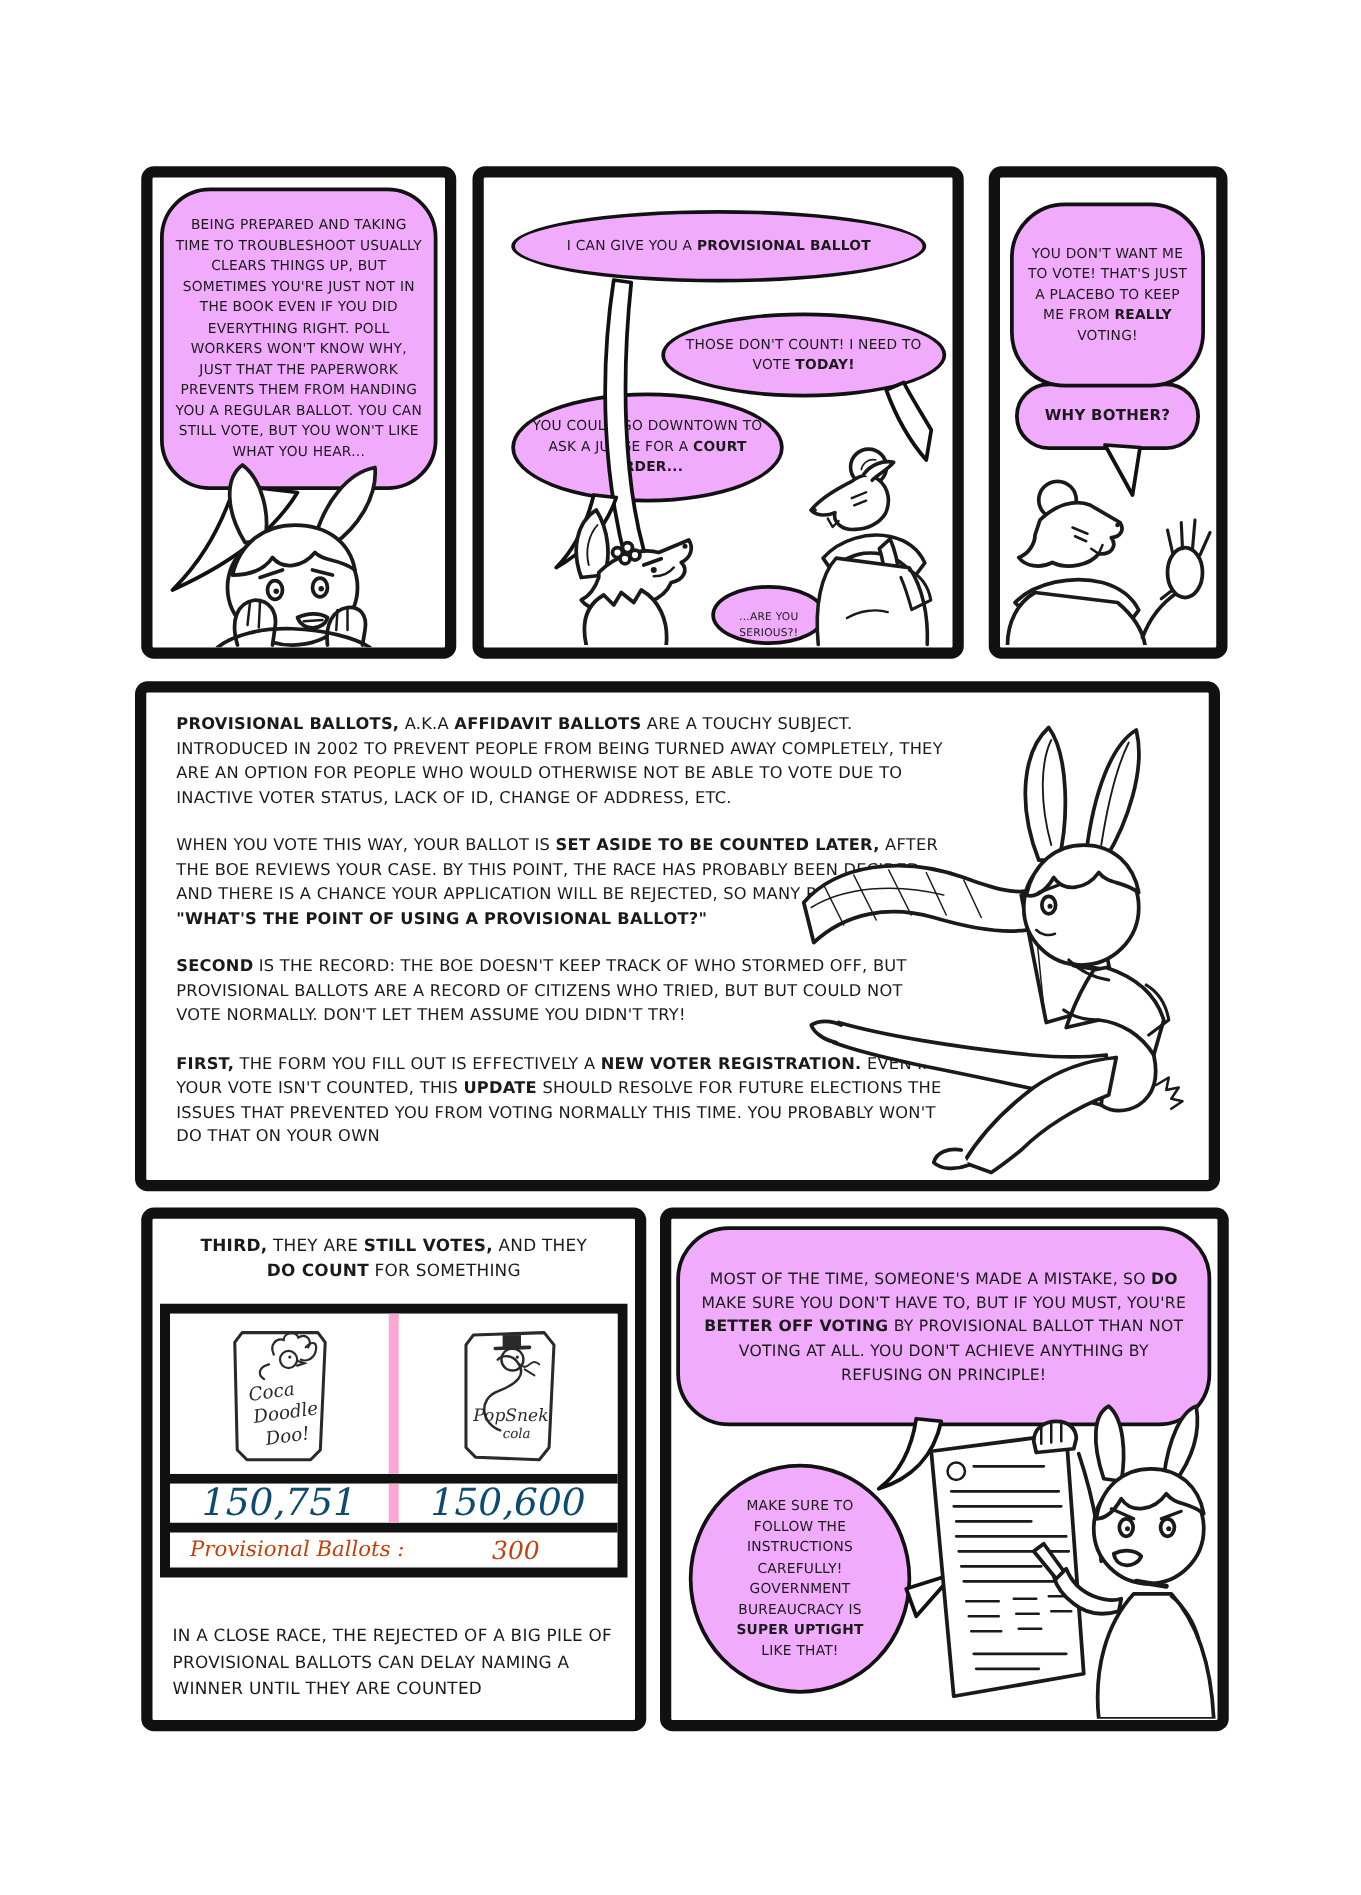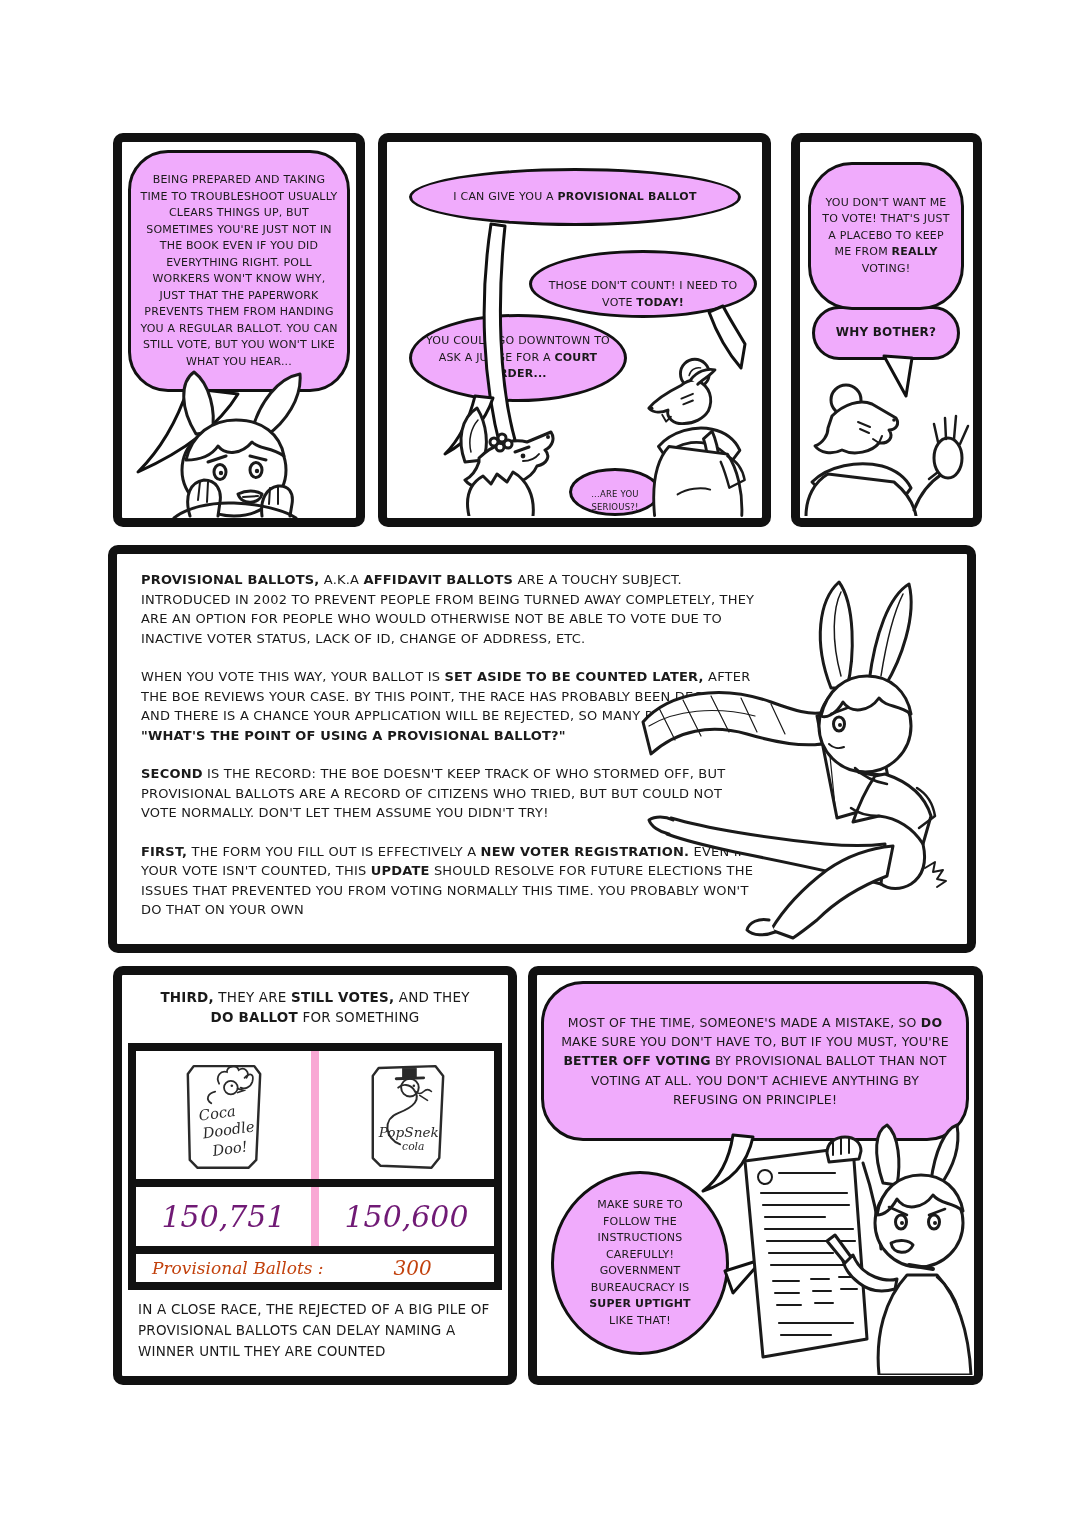--- a/index.html
+++ b/index.html
@@ -18,21 +18,21 @@
   .chara{position:absolute;z-index:4;}
   .info-text{position:absolute;left:24px;top:16px;width:618px;z-index:2;}
   .info-text p{margin:0 0 19px;font-size:13px;line-height:1.5;letter-spacing:.2px;}
   .bl-heading{position:absolute;left:0;top:12px;width:100%;text-align:center;font-size:13.5px;line-height:1.5;letter-spacing:.2px;z-index:2;padding:0 28px;box-sizing:border-box;}
   .board{position:absolute;left:6px;right:6px;top:68px;border:8px solid #111;background:#fff;z-index:2;}
   .board-row{display:flex;}
   .cell{flex:1;display:flex;align-items:center;justify-content:center;background:#fff;}
   .cell-can{height:128px;}
   .cell+.cell{border-left:8px solid #f9a8d4;}
   .row-votes{border-top:8px solid #111;}
-  .cell-vote{height:59px;font-family:"DejaVu Serif",serif;font-style:italic;font-size:30px;color:#701a75;}
+  .cell-vote{height:31px;font-family:"DejaVu Serif",serif;font-style:italic;font-size:30px;color:#0c4a6e;}
   .row-prov{border-top:8px solid #111;height:36px;display:flex;align-items:center;padding:0 16px;box-sizing:border-box;font-family:"DejaVu Serif",serif;font-style:italic;color:#c2410c;}
   .prov-label{font-size:17px;}
   .prov-count{font-size:20px;margin-left:70px;}
   .bl-footer{position:absolute;left:16px;bottom:14px;width:362px;font-size:13.5px;line-height:1.55;letter-spacing:.2px;z-index:2;}
   .script{font-family:"DejaVu Serif",serif;font-style:italic;fill:#2a2a2a;stroke:none;}
 </style>
 </head>
 <body>
 
 <div class="panel" style="left:113px;top:133px;width:252px;height:394px;">
@@ -62,21 +62,21 @@
       <path d="M136,120 L135,136 M144,119 L144,136" fill="none" stroke-width="2"></path>
       <path d="M40,150 C52,140 76,134 100,135 C126,136 150,142 162,150" fill="none"></path>
     </g>
   </svg>
 </div>
 
 <div class="panel" style="left:378px;top:133px;width:393px;height:394px;">
   <div class="bubble ellipse" style="left:22px;top:26px;width:332px;height:58px;">
     <div class="txt t11">I CAN GIVE YOU A <b>PROVISIONAL BALLOT</b></div>
   </div>
-  <div class="bubble ellipse" style="left:142px;top:108px;width:228px;height:68px;padding:4px 14px;align-items:flex-end;">
+  <div class="bubble ellipse" style="left:142px;top:108px;width:228px;height:68px;padding:4px 14px;">
     <div class="txt t11">THOSE DON'T COUNT! I NEED TO VOTE <b>TODAY!</b></div>
   </div>
   <div class="bubble ellipse" style="left:22px;top:172px;width:218px;height:88px;padding:6px 14px;">
     <div class="txt t11">YOU COULD GO DOWNTOWN TO ASK A JUDGE FOR A <b>COURT ORDER...</b></div>
   </div>
   <div class="bubble ellipse" style="left:182px;top:326px;width:92px;height:48px;align-items:flex-end;">
     <div class="txt t8">...ARE YOU SERIOUS?!</div>
   </div>
   <svg class="tails" viewBox="0 0 375 376">
     <g fill="#fff" stroke="#111" stroke-width="3" stroke-linejoin="round">
@@ -181,21 +181,21 @@
       <path d="M246,308 C200,296 150,286 100,276 C72,270 48,264 32,258 L36,242 C70,252 130,262 190,268 C212,270 234,270 250,268 Z"></path>
       <path d="M34,258 C24,256 16,250 14,244 C20,240 30,240 38,244"></path>
       <path d="M252,300 C226,310 200,326 182,344 C172,352 164,358 158,362 L136,354 C148,334 168,312 192,294 C212,280 236,272 258,270 Z"></path>
       <path d="M140,356 C130,360 118,360 112,354 C114,346 124,342 134,344"></path>
       <path d="M290,292 l10,-6 l-2,10 l10,-2 l-6,9 l9,2 l-9,6" fill="none" stroke-width="2"></path>
     </g>
   </svg>
 </div>
 
 <div class="panel" style="left:113px;top:966px;width:404px;height:419px;">
-  <div class="bl-heading"><b>THIRD,</b> THEY ARE <b>STILL VOTES,</b> AND THEY <b>DO BALLOT</b> FOR SOMETHING</div>
+  <div class="bl-heading"><b>THIRD,</b> THEY ARE <b>STILL VOTES,</b> AND THEY <b>DO COUNT</b> FOR SOMETHING</div>
   <div class="board">
     <div class="board-row">
       <div class="cell cell-can">
         <svg width="88" height="116" viewBox="0 0 90 116">
           <g fill="#fff" stroke="#2a2a2a" stroke-width="2.5" stroke-linecap="round" stroke-linejoin="round">
             <path d="M14,8 L76,8 L82,16 L78,104 L70,112 L18,112 L10,104 L8,16 Z"></path>
           </g>
           <g fill="none" stroke="#2a2a2a" stroke-width="1.8" stroke-linecap="round">
             <path d="M40,26 c-4,-8 2,-14 8,-12 c0,-6 10,-8 12,-2 c6,-4 12,2 8,8"></path>
             <circle cx="52" cy="30" r="7"></circle>

